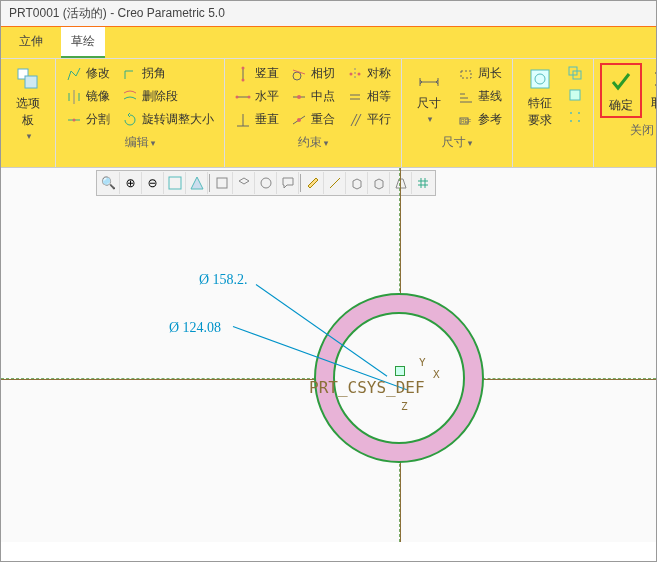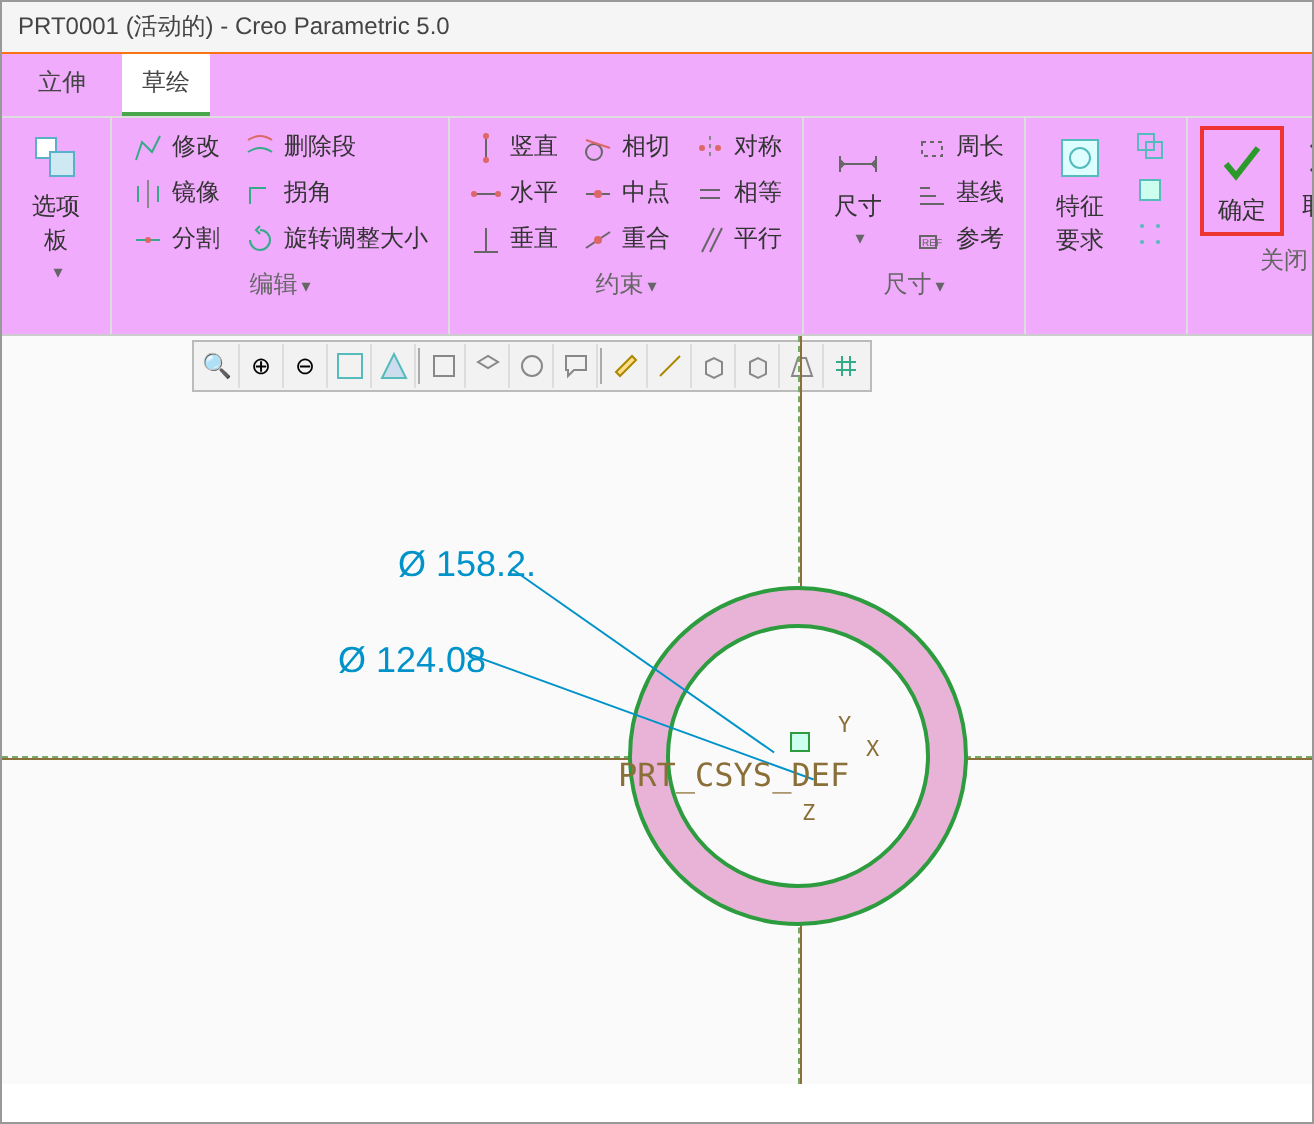--- a/index.html
+++ b/index.html
@@ -1,18 +1,18 @@
 <!DOCTYPE html>
 <html><head>
 <meta charset="utf-8">
 <style>
   * { box-sizing: border-box; margin: 0; padding: 0; }
   body { font-family: "Microsoft YaHei", Arial, sans-serif; font-size: 12px; background: #fff; width: 657px; height: 562px; overflow: hidden; border: 1px solid #999; }
   .titlebar { background: #f5f5f5; padding: 4px 8px; font-size: 12px; color: #444; border-bottom: 1px solid #f97316; }
-  .ribbon { display: flex; flex-direction: column; background: #f0abfc; border-bottom: 1px solid #ccc; }
+  .ribbon { display: flex; flex-direction: column; background: #fde047; border-bottom: 1px solid #ccc; }
   .tabs { display: flex; gap: 8px; padding-left: 8px; }
   .tab { padding: 6px 10px; font-size: 12px; color: #444; cursor: pointer; }
   .tab.active { border-bottom: 2px solid #4aa64a; background: #fff; text-align: center; }
   .ribbon-body { display: flex; border-top: 1px solid #ddd; }
   .group { display: flex; flex-direction: column; border-right: 1px solid #ddd; padding-bottom: 2px; }
   .group-content { display: flex; padding: 4px 6px 2px 6px; }
   .group-label { text-align: center; font-size: 12px; color: #666; padding: 2px 0 4px 0; }
   .dropdown-arrow { font-size: 9px; color: #666; margin-left: 2px; }
   .vbtn { display: flex; flex-direction: column; align-items: center; justify-content: flex-start; padding: 2px 6px; min-width: 42px; cursor: pointer; gap: 2px; }
   .vbtn .icon { width: 26px; height: 28px; display: flex; align-items: center; justify-content: center; }
@@ -24,21 +24,21 @@
   .workspace { position: relative; width: 100%; height: calc(100% - 186px); background: #fafafa; overflow: hidden; }
   .mini-toolbar { position: absolute; top: 2px; left: 95px; display: flex; border: 1px solid #bbb; background: #f2f2f2; padding: 1px; }
   .mini-toolbar .tb { width: 22px; height: 22px; display: flex; align-items: center; justify-content: center; cursor: pointer; border-right: 1px solid #ddd; }
   .mini-toolbar .tb:last-child { border-right: none; }
   .tb-sep { width: 1px; background: #aaa; margin: 2px 1px; }
   .axis-v { position: absolute; left: 398px; top: 0; bottom: 0; border-left: 1px dashed #7a6; border-right: 1px solid #8a7038; width: 2px; }
   .axis-h { position: absolute; top: 210px; left: 0; right: 0; border-top: 1px dashed #7a6; border-bottom: 1px solid #8a7038; height: 2px; }
   .ring { position: absolute; border-radius: 50%; }
   .ring-outer { width: 170px; height: 170px; left: 313px; top: 125px; background: #e8b3d7; border: 2px solid #2d9c3f; }
   .ring-inner { width: 132px; height: 132px; left: 332px; top: 144px; background: #fafafa; border: 2px solid #2d9c3f; }
-  .dim-label { position: absolute; color: #0093c9; font-size: 18px; font-family: Liberation Sans, sans-serif; }
+  .dim-label { position: absolute; color: #0093c9; font-size: 14px; font-family: Liberation Serif, serif; }
   .csys-label { position: absolute; color: #8a7038; font-size: 16px; font-family: monospace; }
   .xyz { position: absolute; font-size: 11px; color: #8a7038; font-family: monospace; }
   .dim-line { position: absolute; border-top: 1px solid #0093c9; transform-origin: left center; }
   .center-mark { position: absolute; width: 10px; height: 10px; border: 1px solid #2d9c3f; background: #cfe; }
 </style>
 </head>
 <body>
 
 <div class="titlebar">PRT0001 (活动的) - Creo Parametric 5.0</div>
 
@@ -86,30 +86,30 @@
             <span class="sicon"><svg viewBox="0 0 16 16">
                   <path d="M2 8h5M9 8h5" stroke="#3a8"></path>
                   <circle cx="8" cy="8" r="1.5" fill="#d66"></circle>
                 </svg></span>
             <span>分割</span>
           </div>
         </div>
         <div class="col" style="margin-left:4px">
           <div class="sbtn">
             <span class="sicon"><svg viewBox="0 0 16 16">
+                  <path d="M3 13 L3 5 L11 5" fill="none" stroke="#3a8"></path>
+                </svg></span>
+            <span>拐角</span>
+          </div>
+          <div class="sbtn">
+            <span class="sicon"><svg viewBox="0 0 16 16">
                   <path d="M2 4 Q8 0 14 4" fill="none" stroke="#d66"></path>
                   <path d="M2 10 Q8 6 14 10" fill="none" stroke="#3a8"></path>
                 </svg></span>
             <span>删除段</span>
-          </div>
-          <div class="sbtn">
-            <span class="sicon"><svg viewBox="0 0 16 16">
-                  <path d="M3 13 L3 5 L11 5" fill="none" stroke="#3a8"></path>
-                </svg></span>
-            <span>拐角</span>
           </div>
           <div class="sbtn">
             <span class="sicon"><svg viewBox="0 0 16 16">
                   <path d="M3 8a5 5 0 1 0 5-5" fill="none" stroke="#3a8"></path>
                   <path d="M8 1l-2 2 2 2" fill="none" stroke="#3a8"></path>
                 </svg></span>
             <span>旋转调整大小</span>
           </div>
         </div>
       </div>

